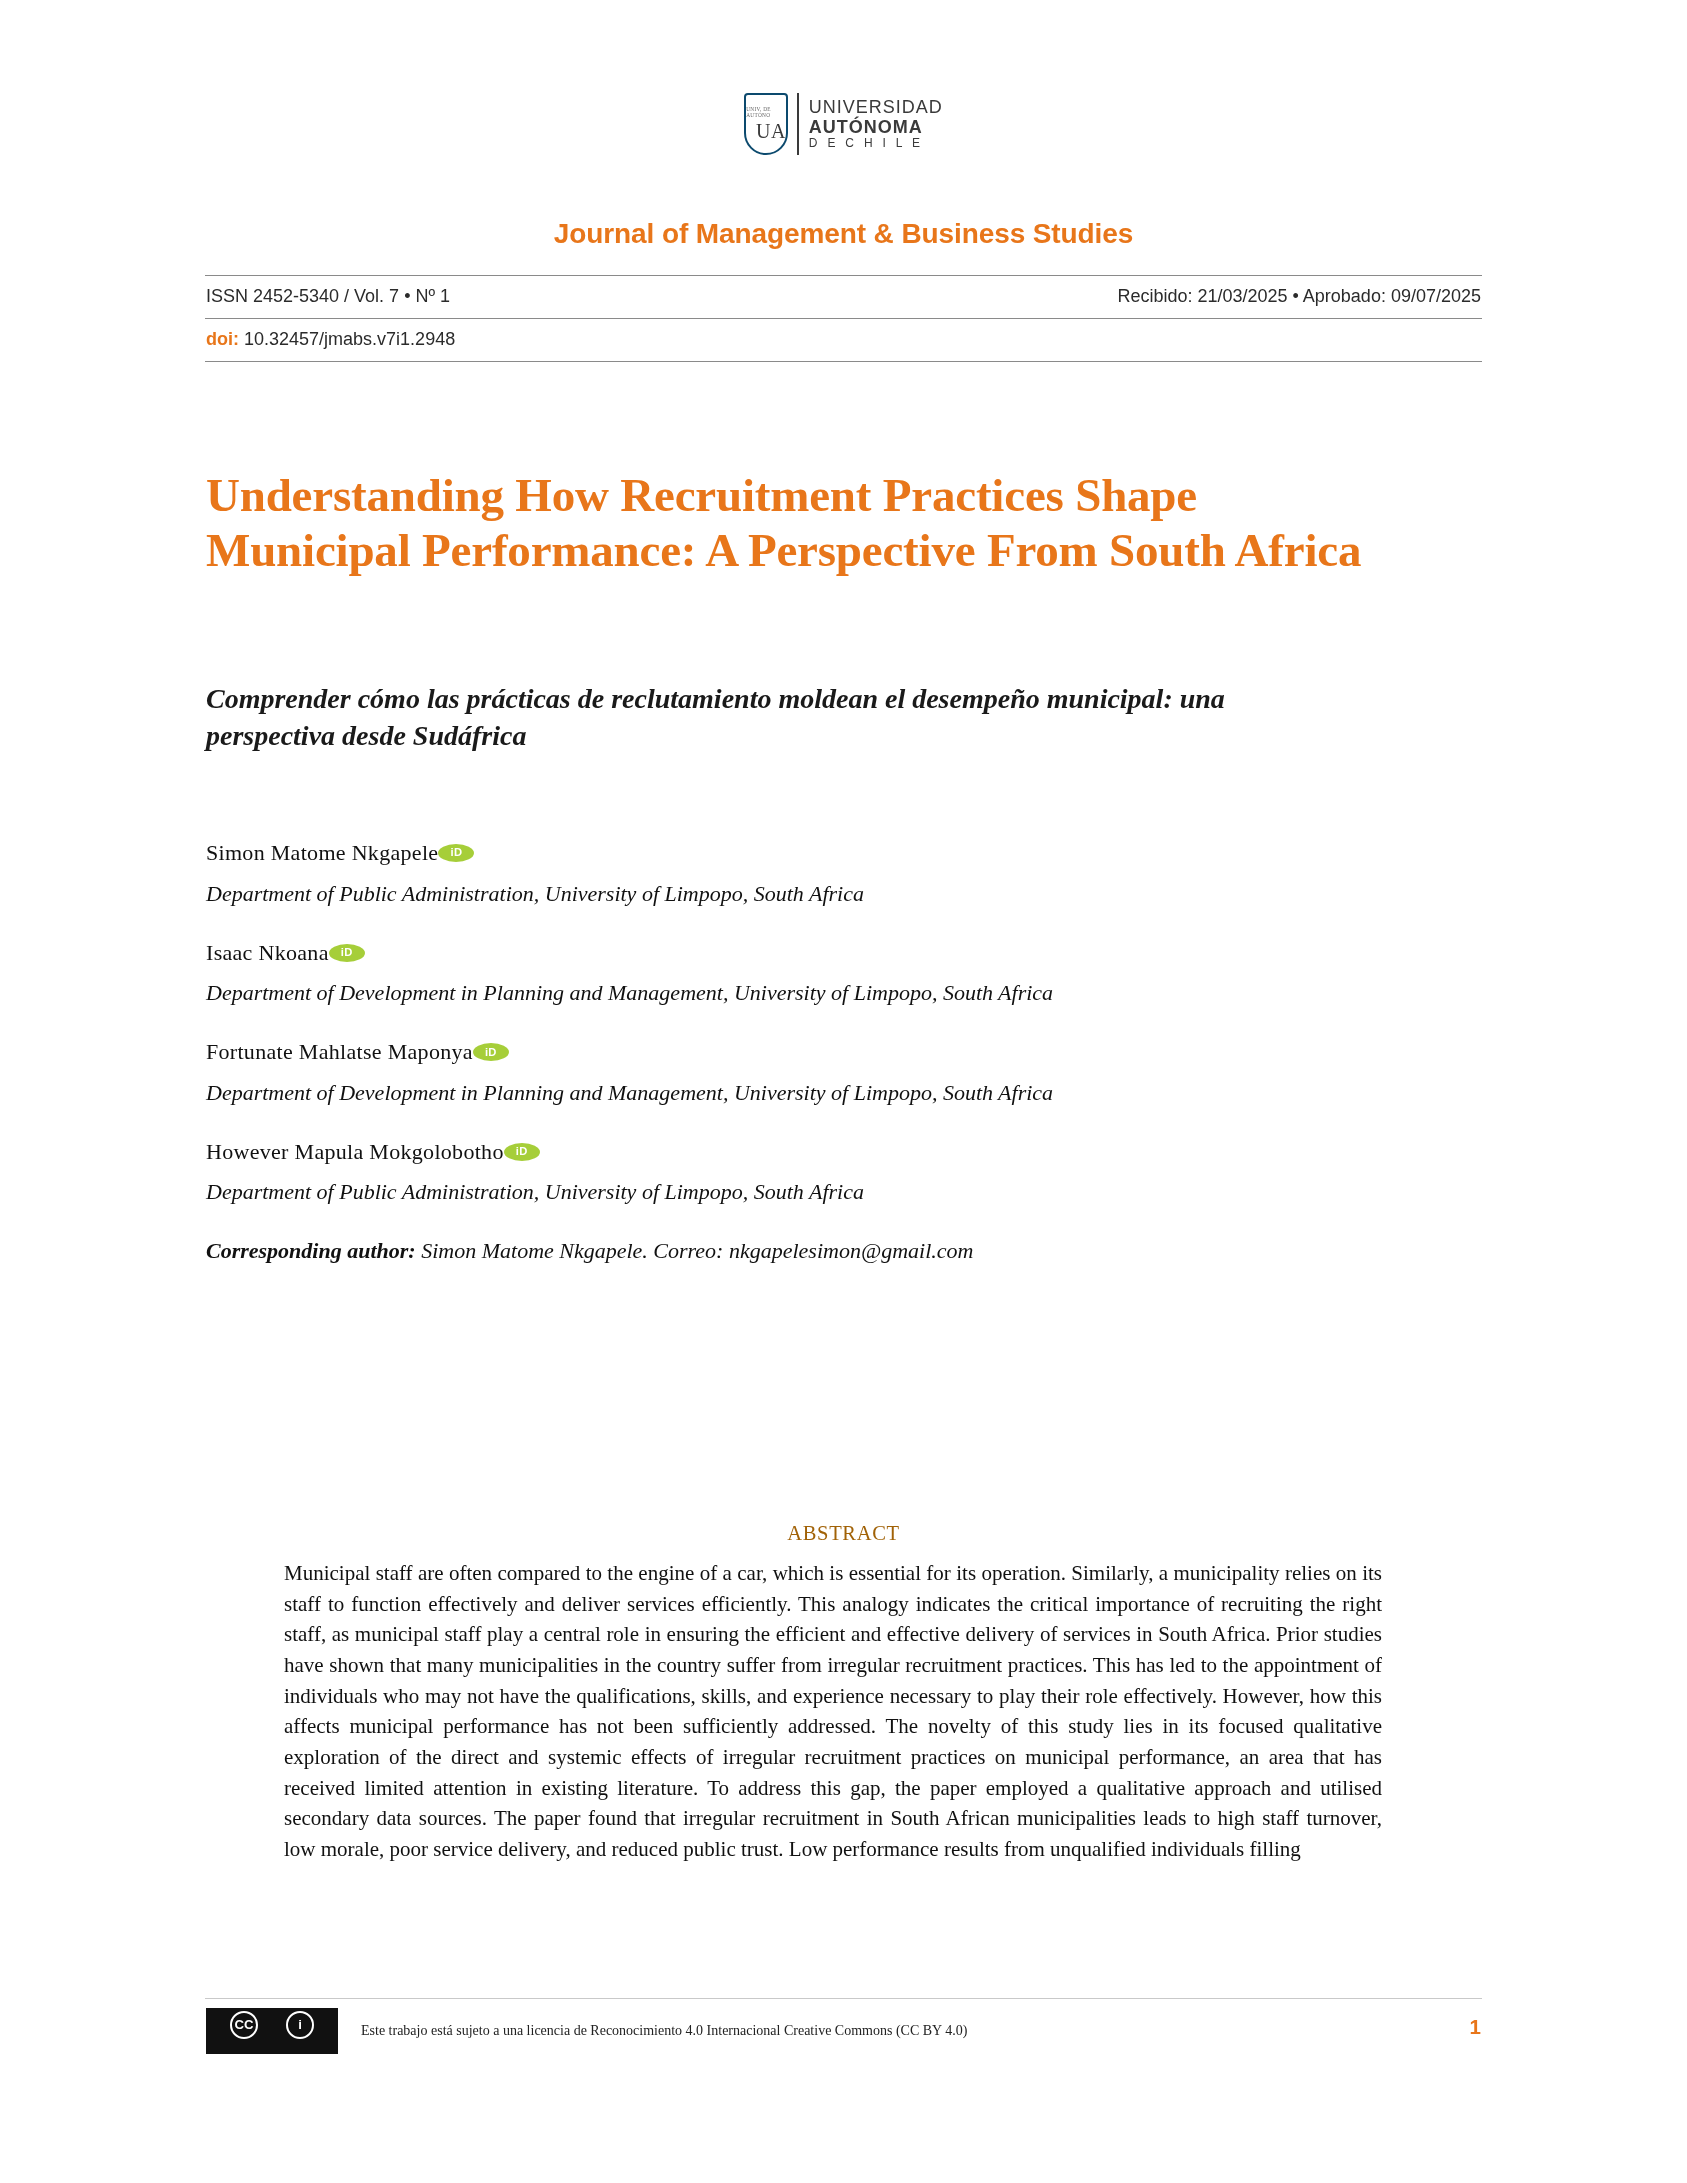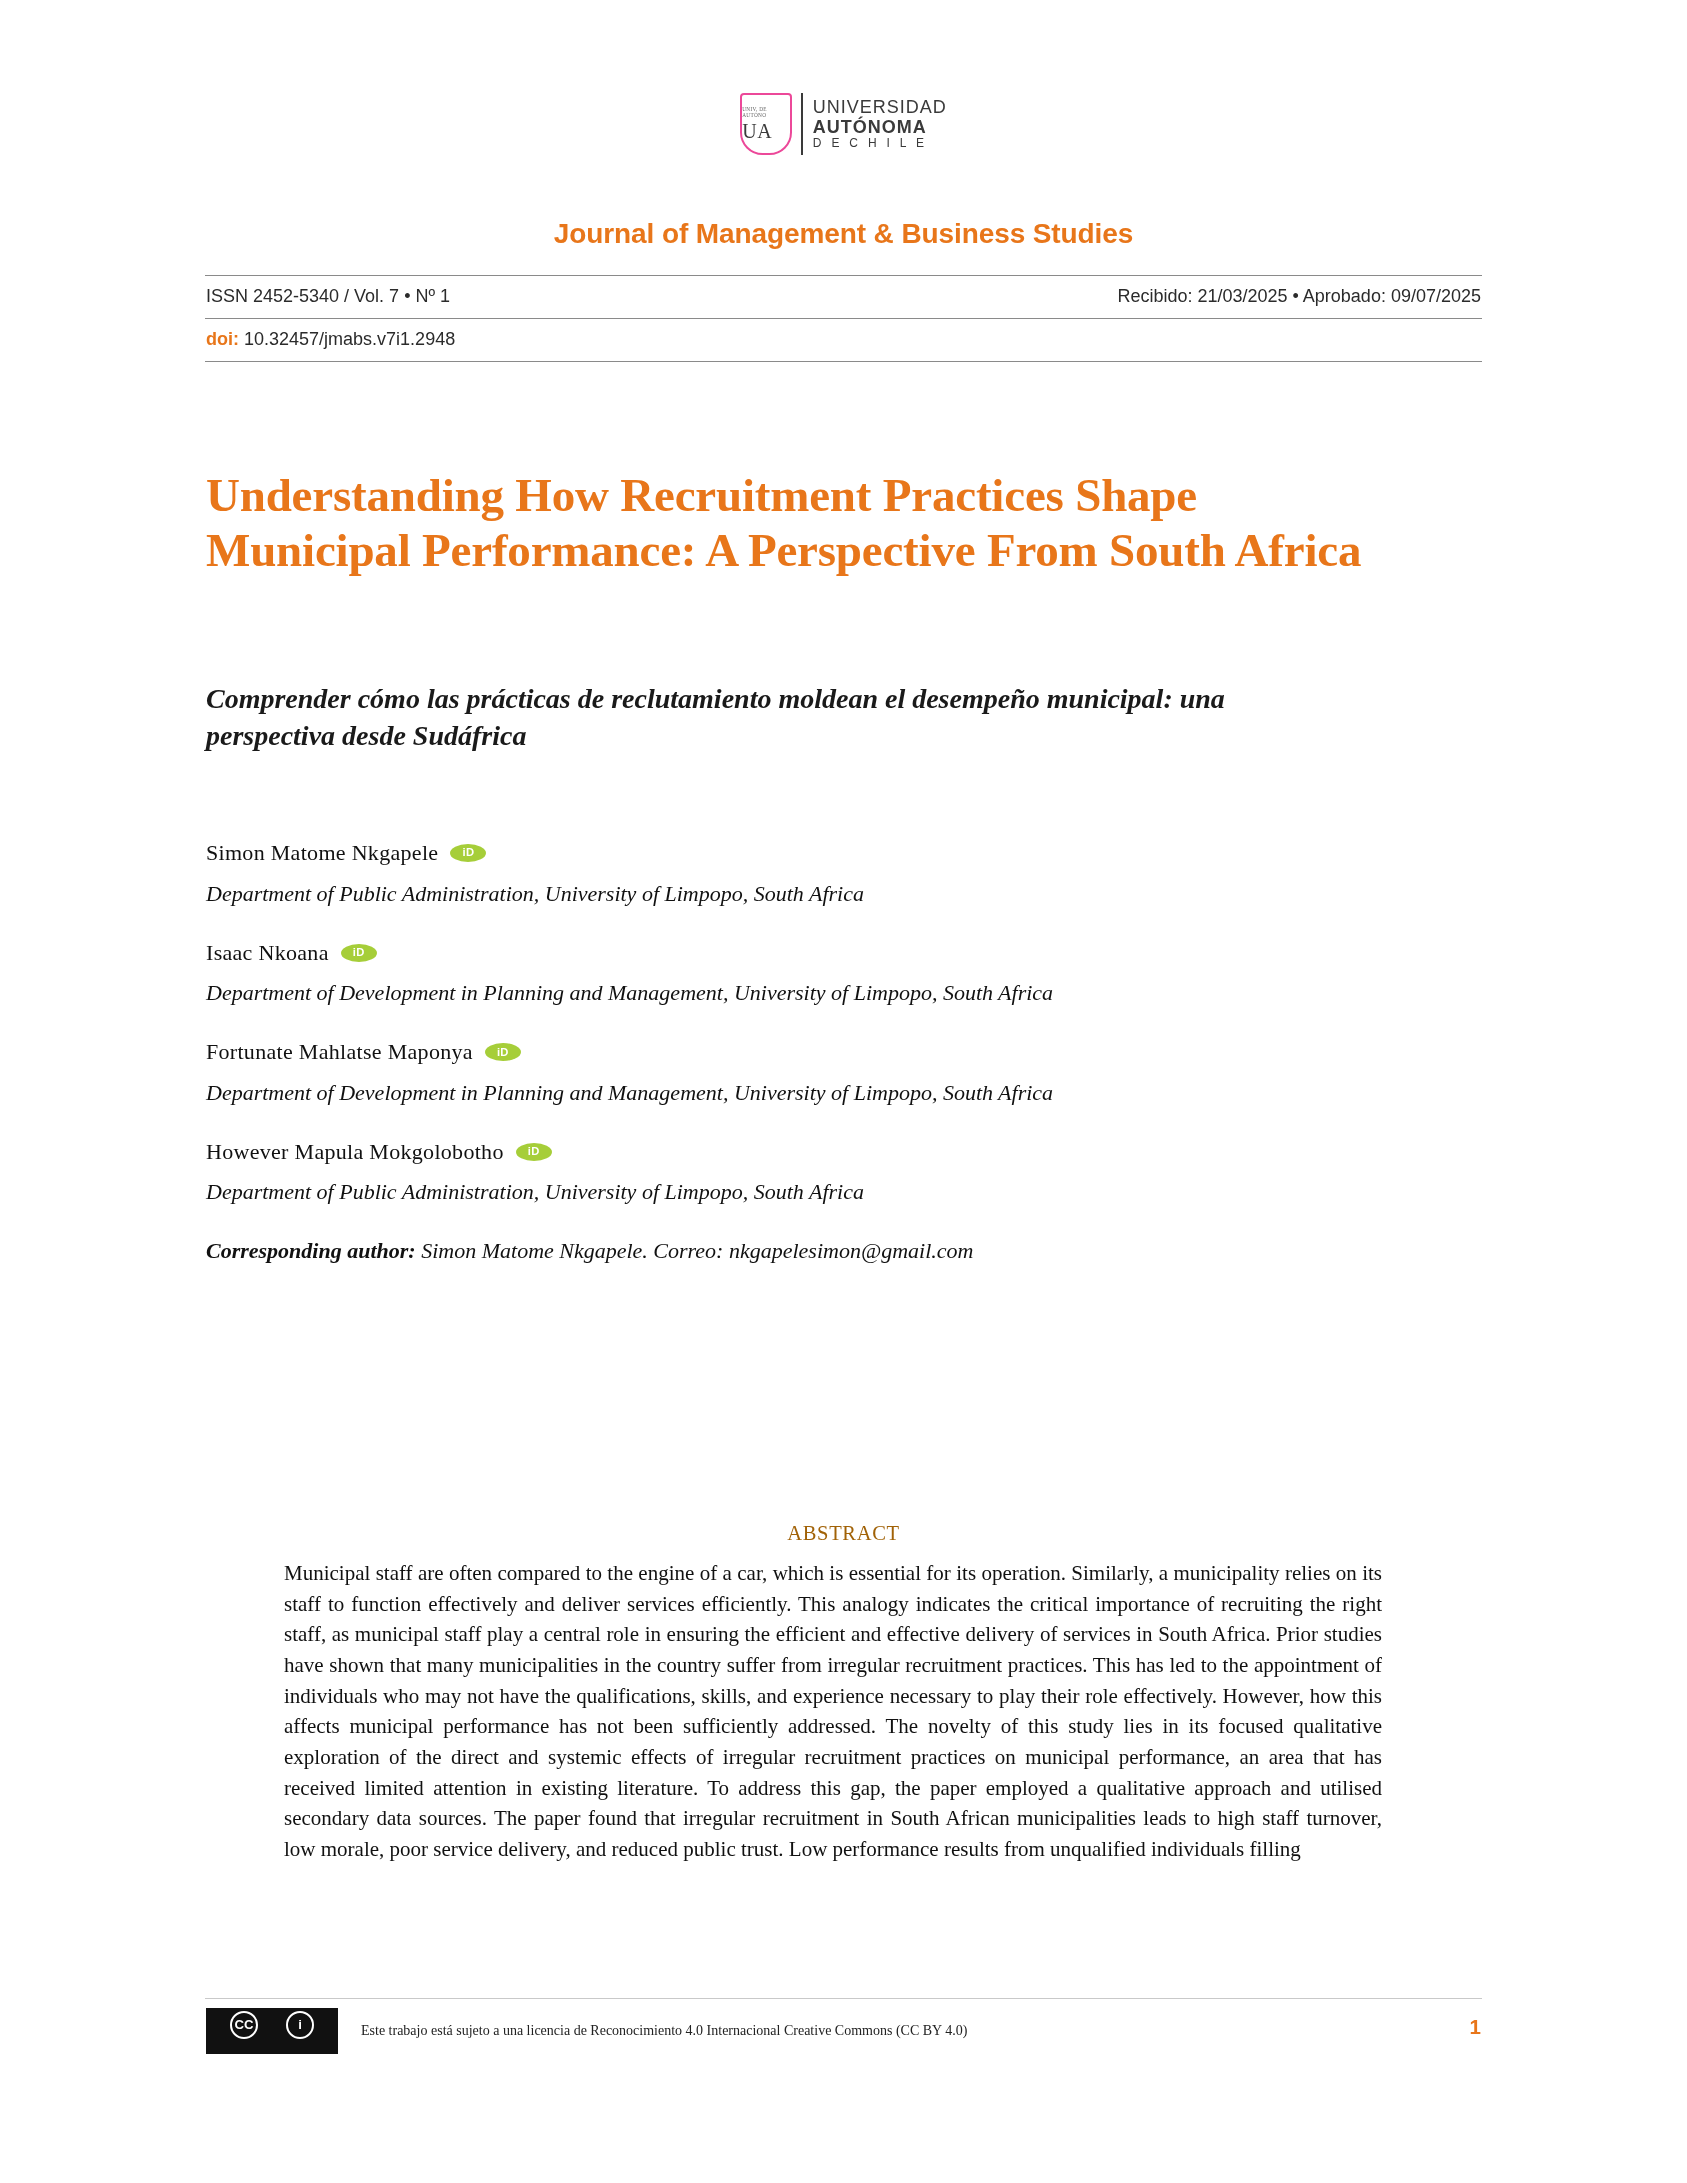--- a/index.html
+++ b/index.html
@@ -31,27 +31,27 @@
     width: 1687px;
     display: flex;
     justify-content: center;
   }
   .logo {
     display: flex;
     align-items: center;
     gap: 9.3px;
   }
   .logo-shield {
-    width: 52px;
+    width: 44px;
     height: 62px;
-    border: 2px solid #ec4899;
+    border: 2px solid #0c4a6e;
     border-radius: 4px 4px 22.5px 22.5px;
     display: flex;
     flex-direction: column;
-    align-items: flex-start;
+    align-items: flex-end;
     justify-content: center;
     box-sizing: border-box;
   }
   .logo-shield .ua {
     font-family: "Liberation Serif", serif;
     font-size: 20px;
     letter-spacing: 0.7px;
     color: #3a3a3a;
   }
   .logo-shield .shield-top {
@@ -190,21 +190,21 @@
     width: 1277px;
   }
   .author-block { margin-bottom: 33px; }
   .author-name {
     font-family: "Liberation Serif", serif;
     font-size: 22px;
     letter-spacing: 0.3px;
     color: #111;
     display: flex;
     align-items: center;
-    gap: 12px;
+    gap: 0;
   }
   .author-name .nm { display: inline-block; }
   .orcid {
     display: inline-flex;
     width: 36px;
     height: 18px;
     border-radius: 50%;
     background: #A6CE39;
     color: #ffffff;
     font-family: "Liberation Sans", sans-serif;

